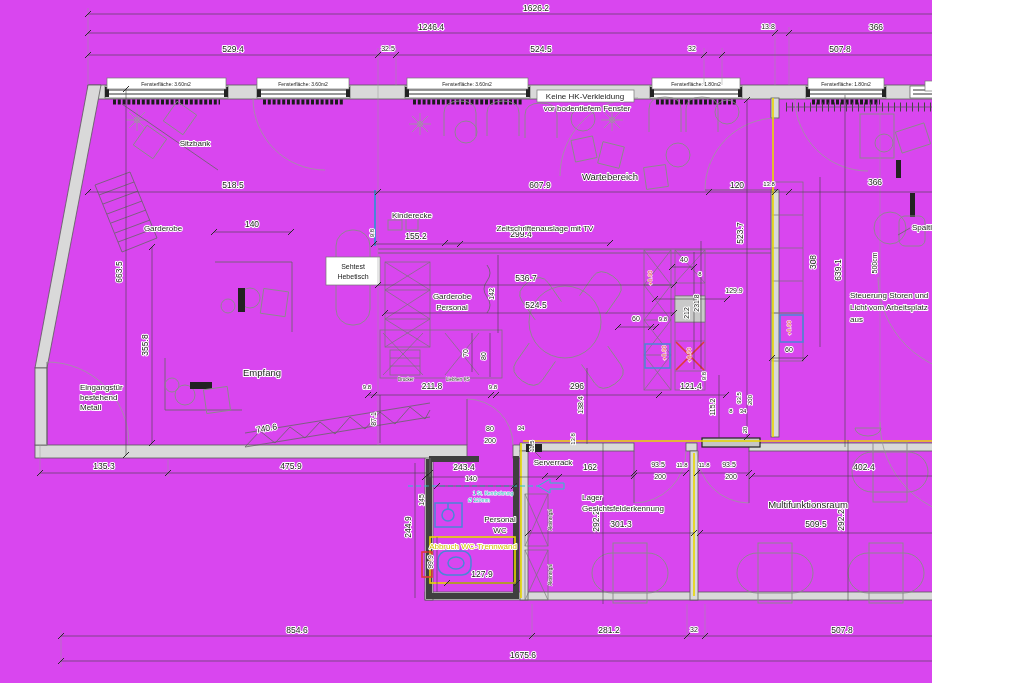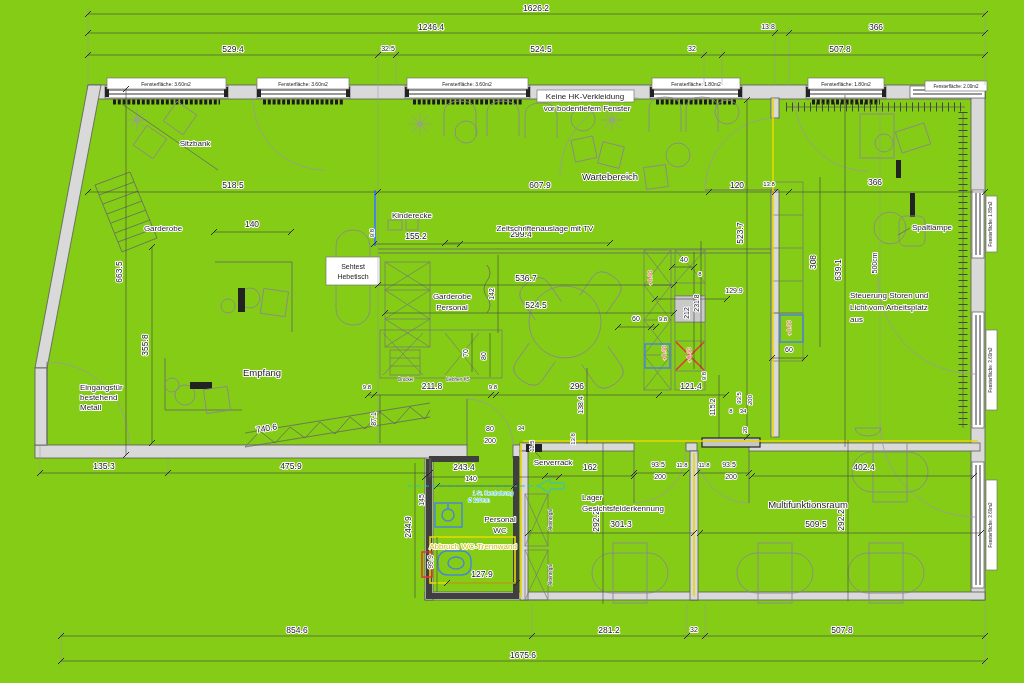--- a/index.html
+++ b/index.html
@@ -1,16 +1,16 @@
 <!DOCTYPE html>
 <html><head>
 <meta charset="utf-8">
 <style>
   html,body{margin:0;padding:0;background:#fff;}
-  #plan{position:relative;width:1024px;height:683px;background:#84cc16;font-family:"Liberation Sans",sans-serif;overflow:hidden;}
+  #plan{position:relative;width:932px;height:683px;background:#d946ef;font-family:"Liberation Sans",sans-serif;overflow:hidden;}
   svg{position:absolute;left:0;top:0;}
   text{fill:#1c1c1c;font-family:"Liberation Sans",sans-serif;text-anchor:middle;paint-order:stroke;stroke:#fff;stroke-width:2px;stroke-linejoin:round;}
   .d{font-size:8.5px;}
   .d7{font-size:7px;}
   .d6{font-size:6px;}
   .r{font-size:9.5px;}
   .n{font-size:8px;}
   .tn{font-size:4.5px;stroke-width:1px;}
   .w5{font-size:5px;stroke-width:0.8px;}
   .yt{fill:#cfc000;font-size:8px;}

